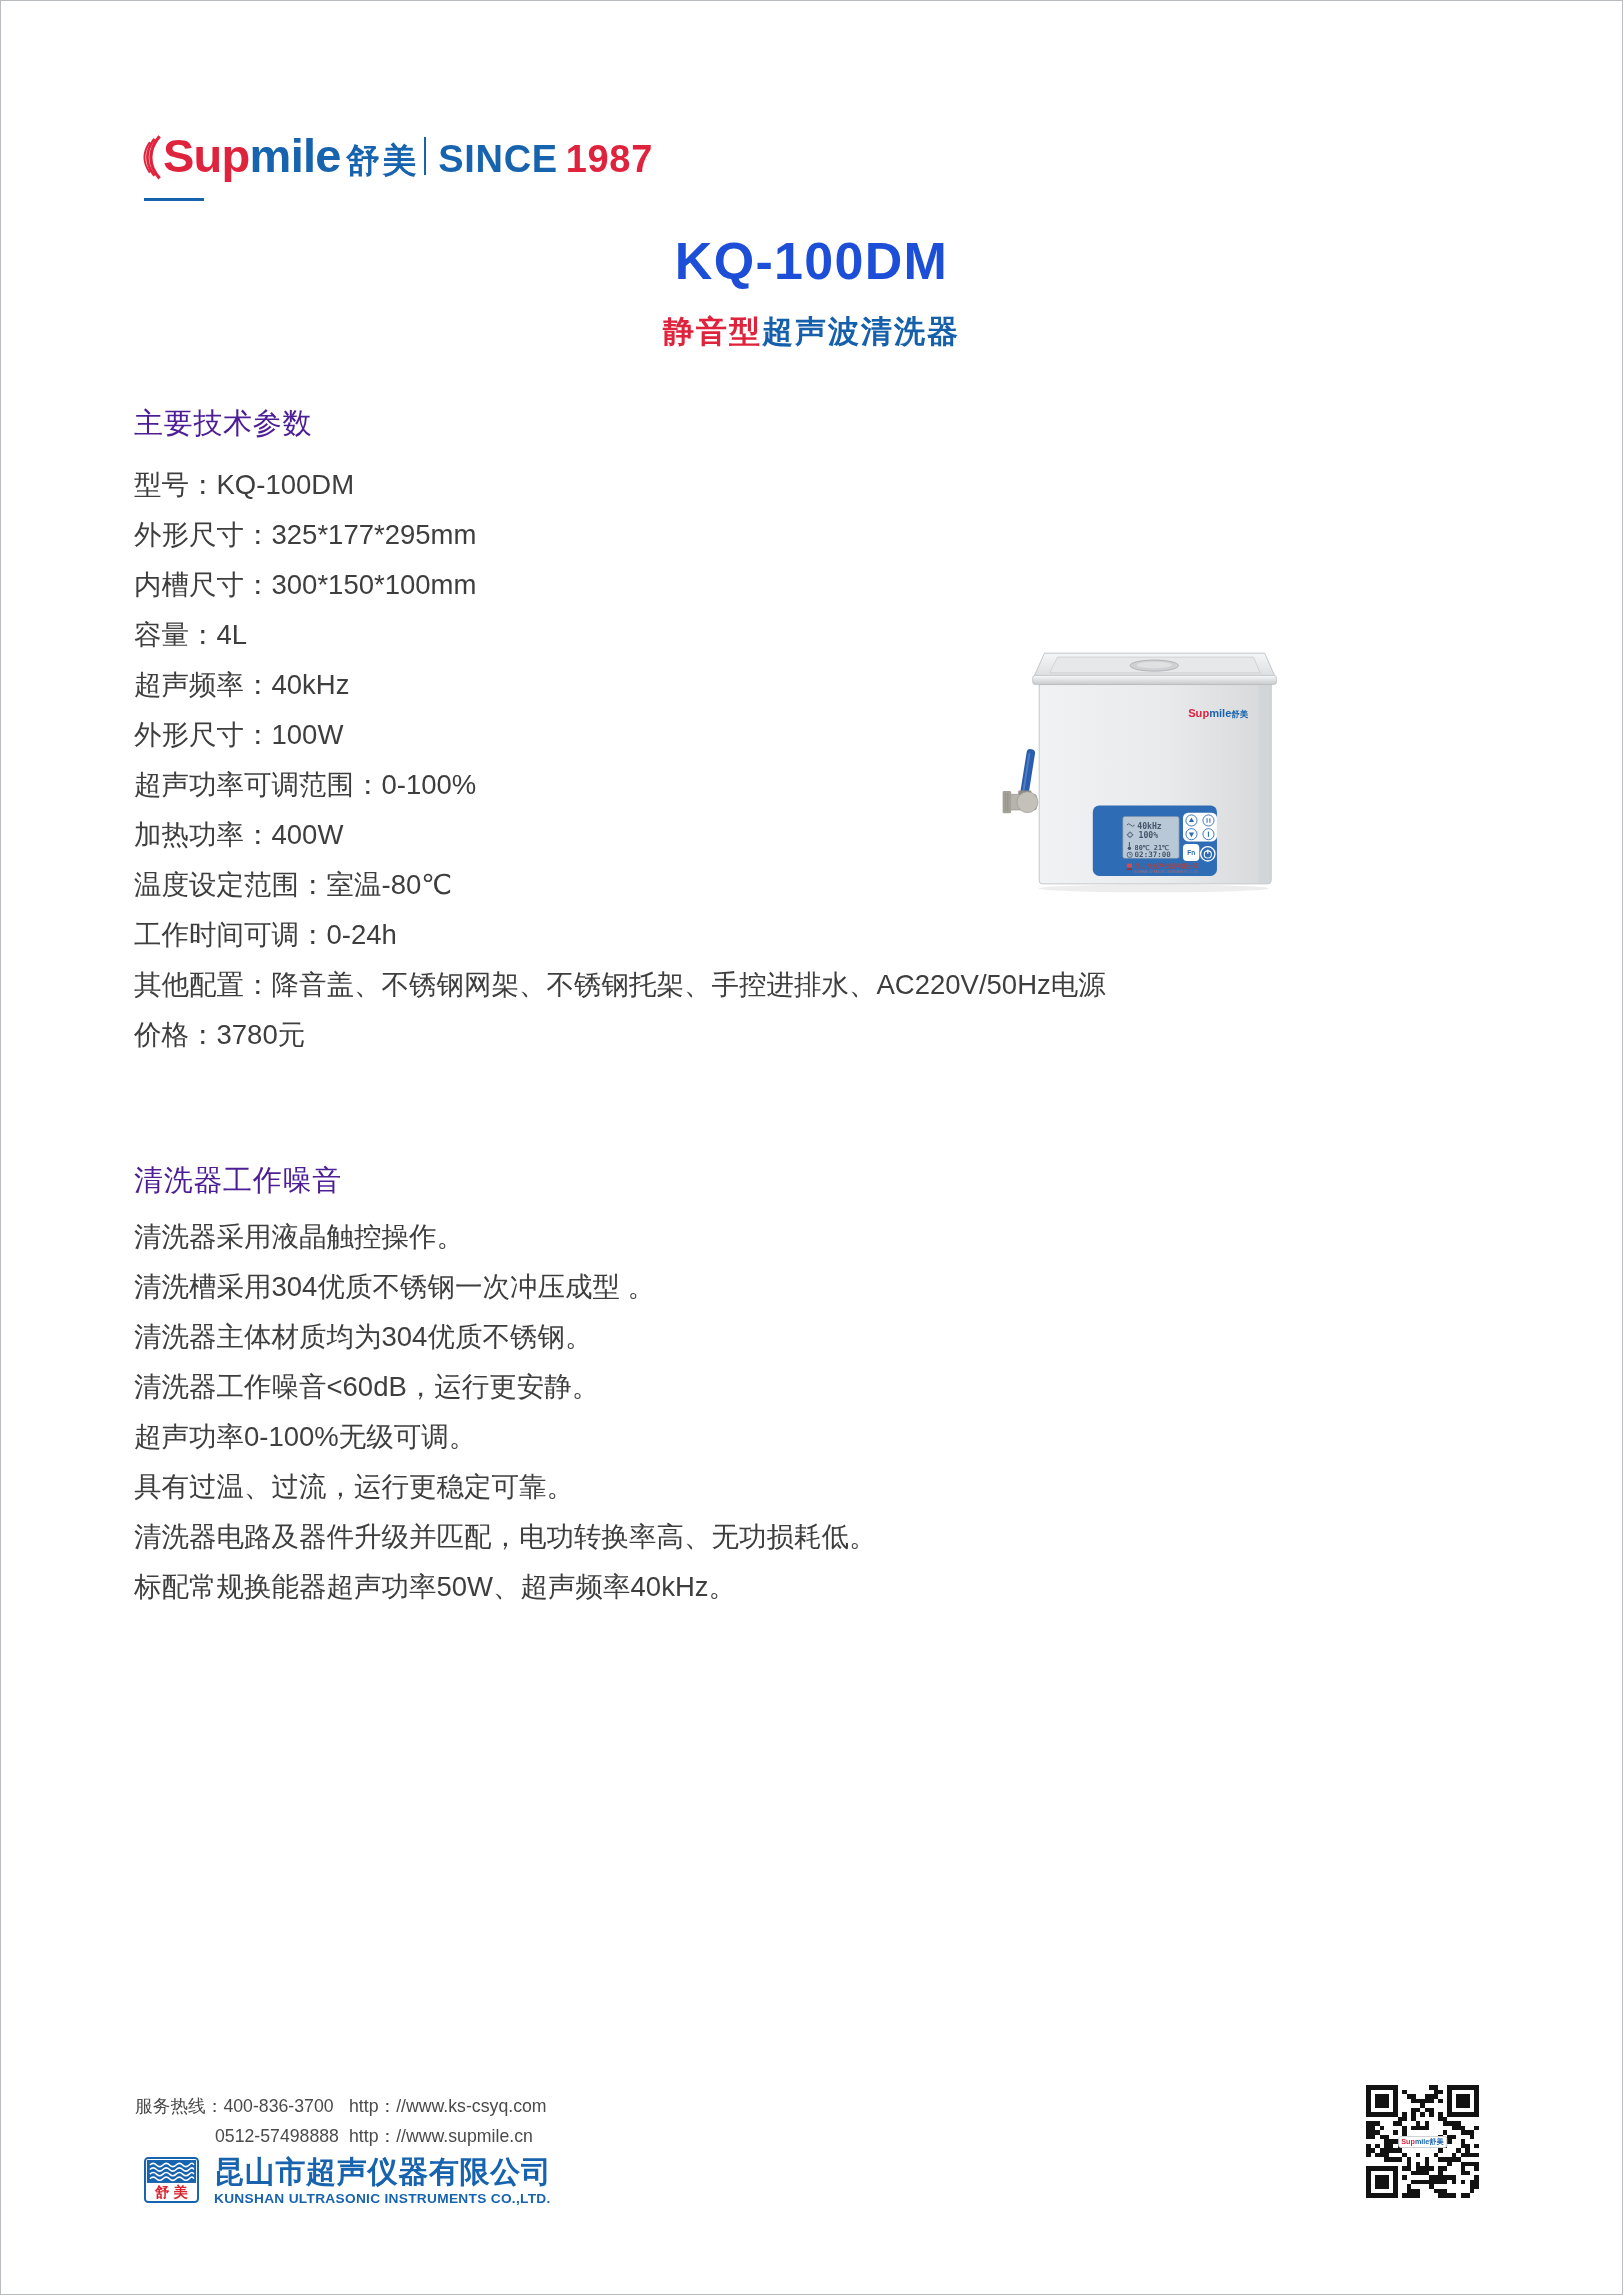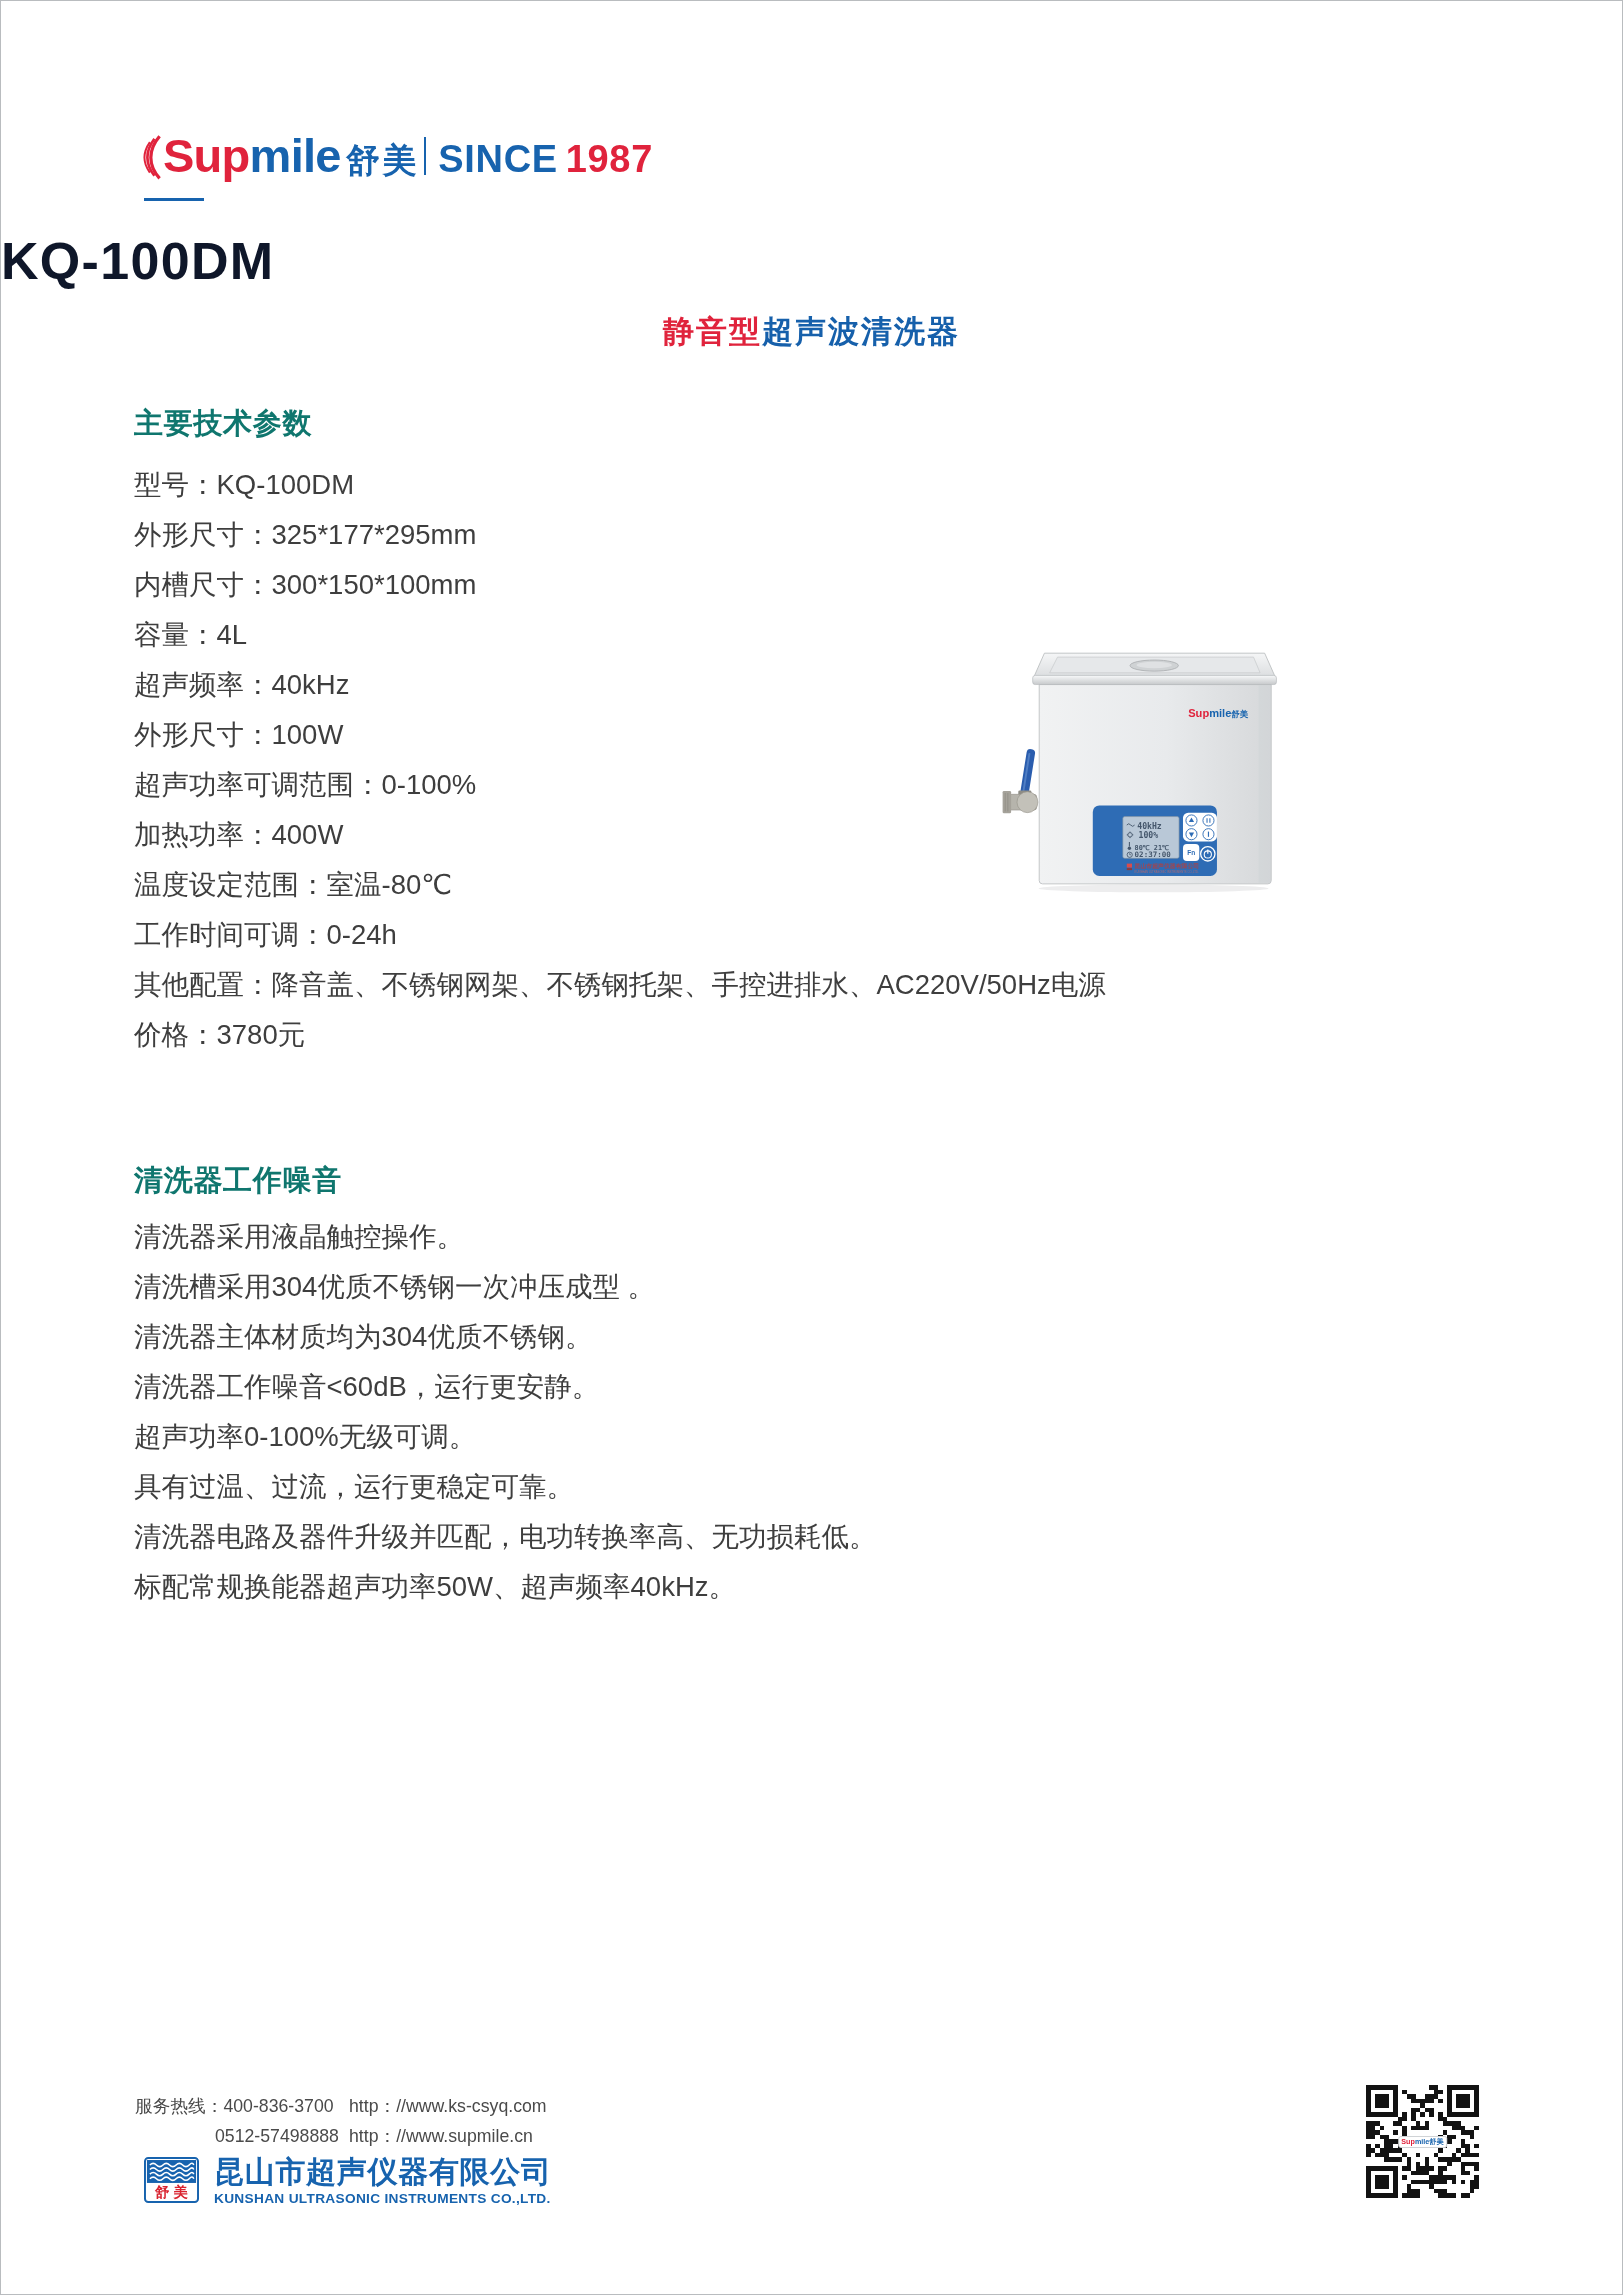--- a/index.html
+++ b/index.html
@@ -12,31 +12,31 @@
   .brand-row{position:absolute;left:141px;top:127px;display:flex;align-items:baseline;white-space:nowrap;}
   .brand-row .stripes{align-self:center;margin-right:1.3px;margin-top:3.9px;}
   .wm-red{font-size:47px;font-weight:bold;color:#e0233c;letter-spacing:-0.7px;}
   .wm-blue{font-size:47px;font-weight:bold;color:#1763ae;letter-spacing:-0.7px;}
   .wm-cn{font-size:34px;font-weight:bold;color:#1763ae;margin-left:5.2px;letter-spacing:2.6px;}
   .brand-divider{width:2px;height:38px;background:#1763ae;align-self:center;margin:0 11.8px 0 5.2px;}
   .since-blue{font-size:38px;font-weight:bold;color:#1763ae;letter-spacing:0.7px;}
   .since-red{font-size:38px;font-weight:bold;color:#e0233c;margin-left:7.8px;letter-spacing:0.7px;}
   .brand-dash{position:absolute;left:143px;top:197px;width:60px;height:3.3px;background:#1763ae;}
   
-  .model-title{position:absolute;left:0;top:230px;width:100%;margin:0;text-align:left;
-    font-size:52px;font-weight:bold;color:#0f172a;letter-spacing:1.3px;}
+  .model-title{position:absolute;left:0;top:230px;width:100%;margin:0;text-align:center;
+    font-size:52px;font-weight:bold;color:#1d4ed8;letter-spacing:1.3px;}
   .sub-title{position:absolute;left:0;top:310px;width:100%;margin:0;text-align:center;
     font-size:31px;font-weight:bold;letter-spacing:2px;}
   .sub-red{color:#e0233c;}
   .sub-blue{color:#1660ab;}
   
   .section{position:absolute;left:133px;}
   .section-specs{top:403px;width:1112px;}
   .section-features{top:1160px;width:1243px;}
-  .section-heading{margin:0;font-size:29px;font-weight:bold;color:#0f766e;letter-spacing:0.7px;}
+  .section-heading{margin:0;font-size:29px;font-weight:normal;color:#4c1d95;letter-spacing:0.7px;}
   .spec-list{margin-top:15.7px;}
   .feature-list{margin-top:10.5px;}
   .spec-line,.feature-line{font-size:27.5px;color:#3e3e3e;line-height:50px;white-space:nowrap;}
   
   .device-wrap{position:absolute;left:999px;top:644px;width:281px;height:249px;}
   
   .footer-contact{position:absolute;left:134px;top:2090px;font-size:17.7px;color:#4a4a4a;}
   .contact-row{height:30px;line-height:30px;white-space:nowrap;position:relative;}
   .contact-url{position:absolute;left:214px;top:0;}
   .row2-phone{margin-left:80px;}

